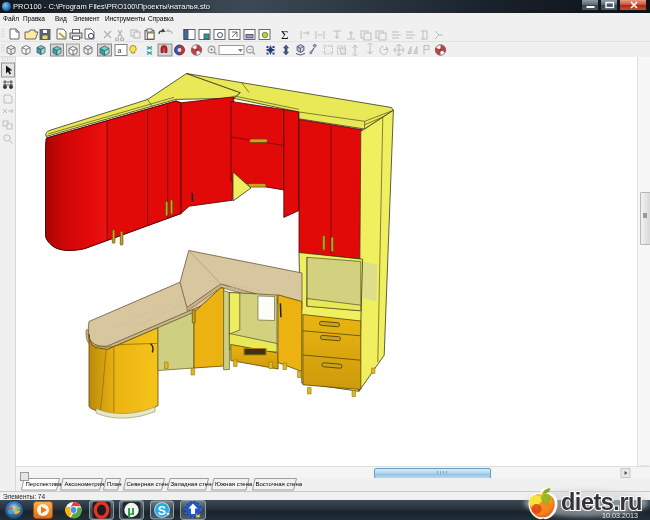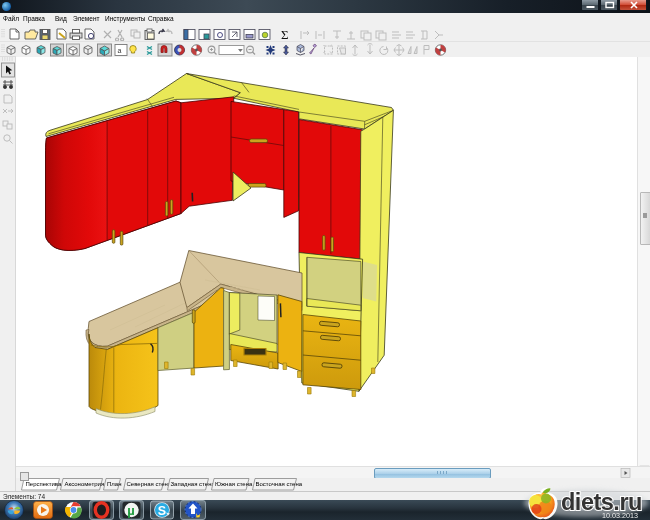--- a/index.html
+++ b/index.html
@@ -150,20 +150,21 @@
 <rect x="283" y="363" width="3.6" height="6.5"></rect>
 <rect x="297.5" y="371" width="3.6" height="6.5"></rect>
 <rect x="307.5" y="387.5" width="3.6" height="6.5"></rect>
 <rect x="352" y="390.5" width="3.6" height="6"></rect>
 <rect x="371.5" y="368" width="3.4" height="5.5"></rect>
 </g>
 </g>
 </svg>
 <div id="titlebar" style="z-index:3;">
   <div id="tico"></div>
+  <div class="tl">PRO100 - C:\Program Files\PRO100\Проекты\наталья.sto</div>
   <div id="wbtns">
    <div class="wb"><svg width="18" height="10">
           <rect x="4.5" y="6" width="8" height="2" fill="#fff"></rect>
         </svg></div>
    <div class="wb"><svg width="18" height="10">
           <rect x="5" y="2.5" width="7.5" height="5" fill="none" stroke="#fff" stroke-width="1.4"></rect>
         </svg></div>
    <div class="wb close"><svg width="28" height="10">
           <path d="M11,2 L17,8 M17,2 L11,8" stroke="#fff" stroke-width="1.6"></path>
         </svg></div>

